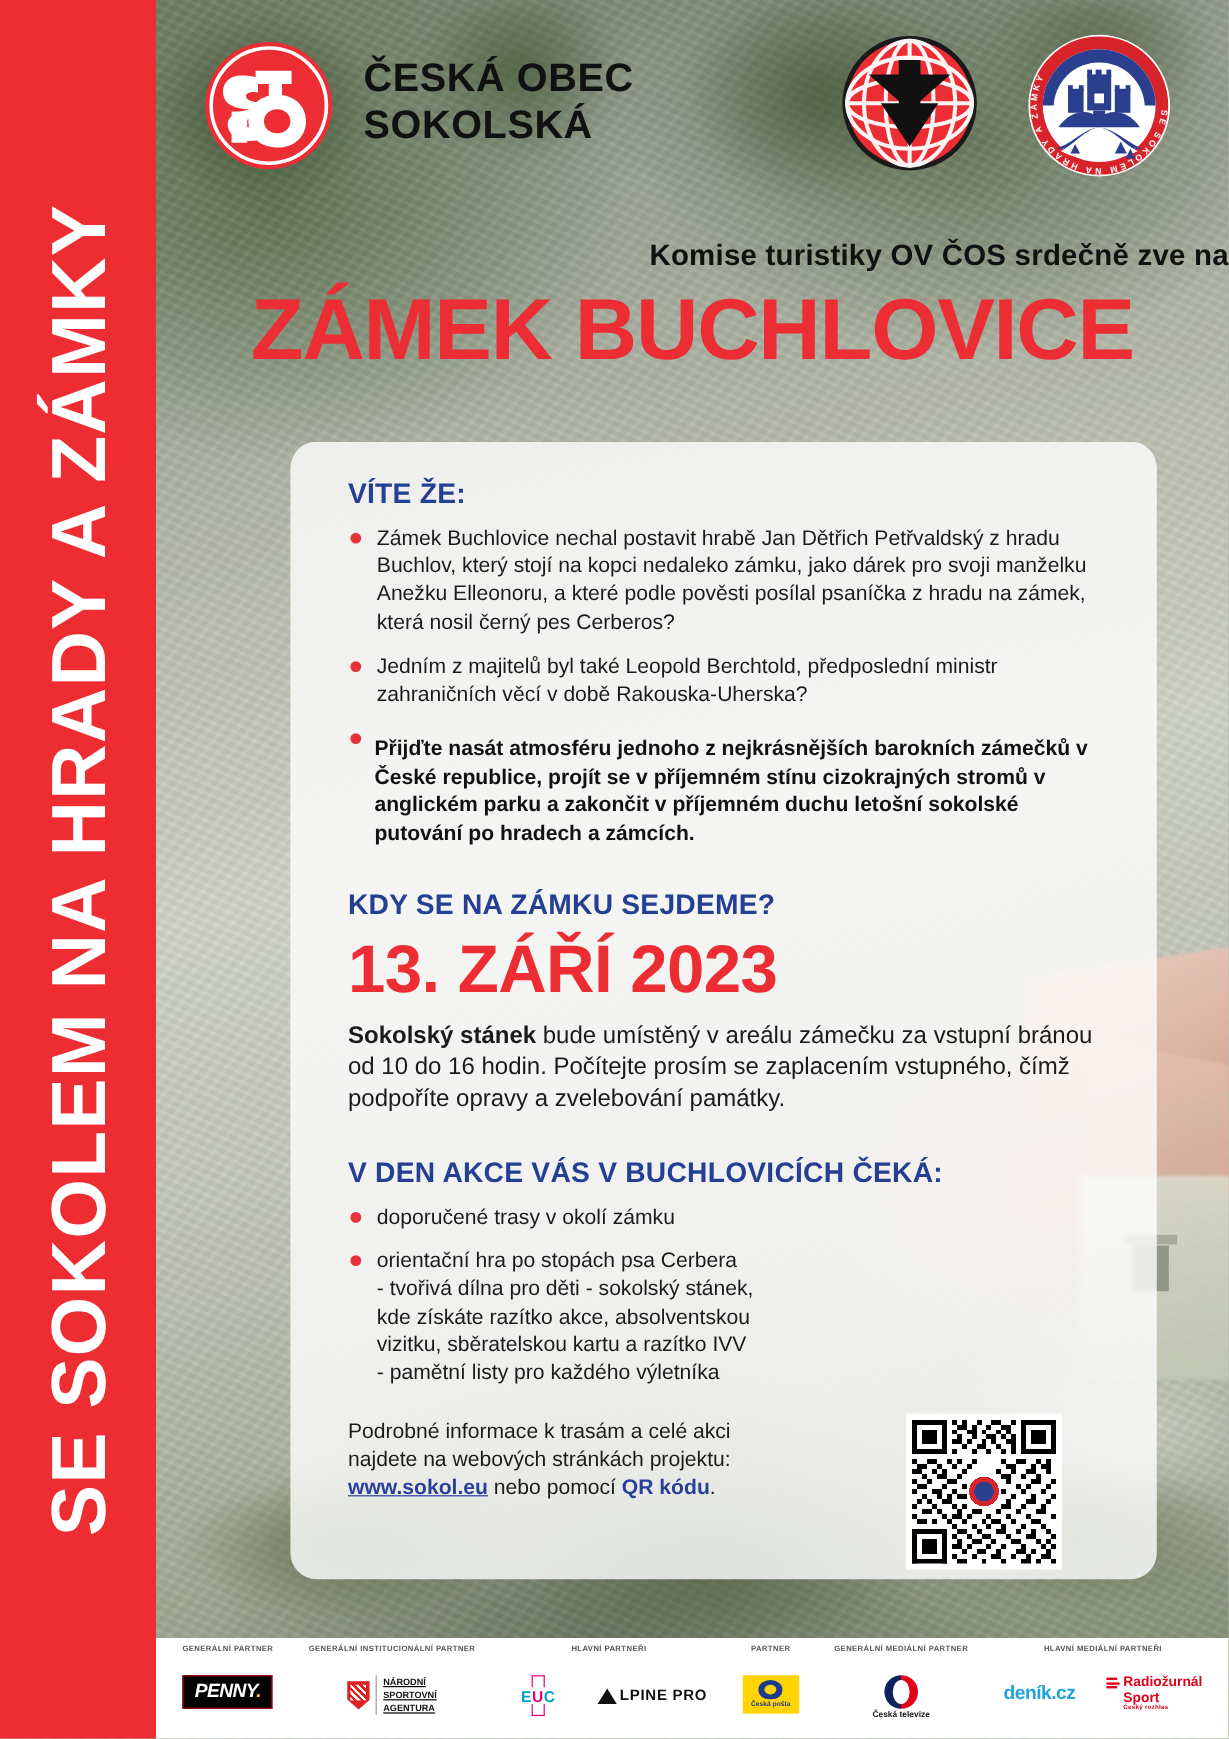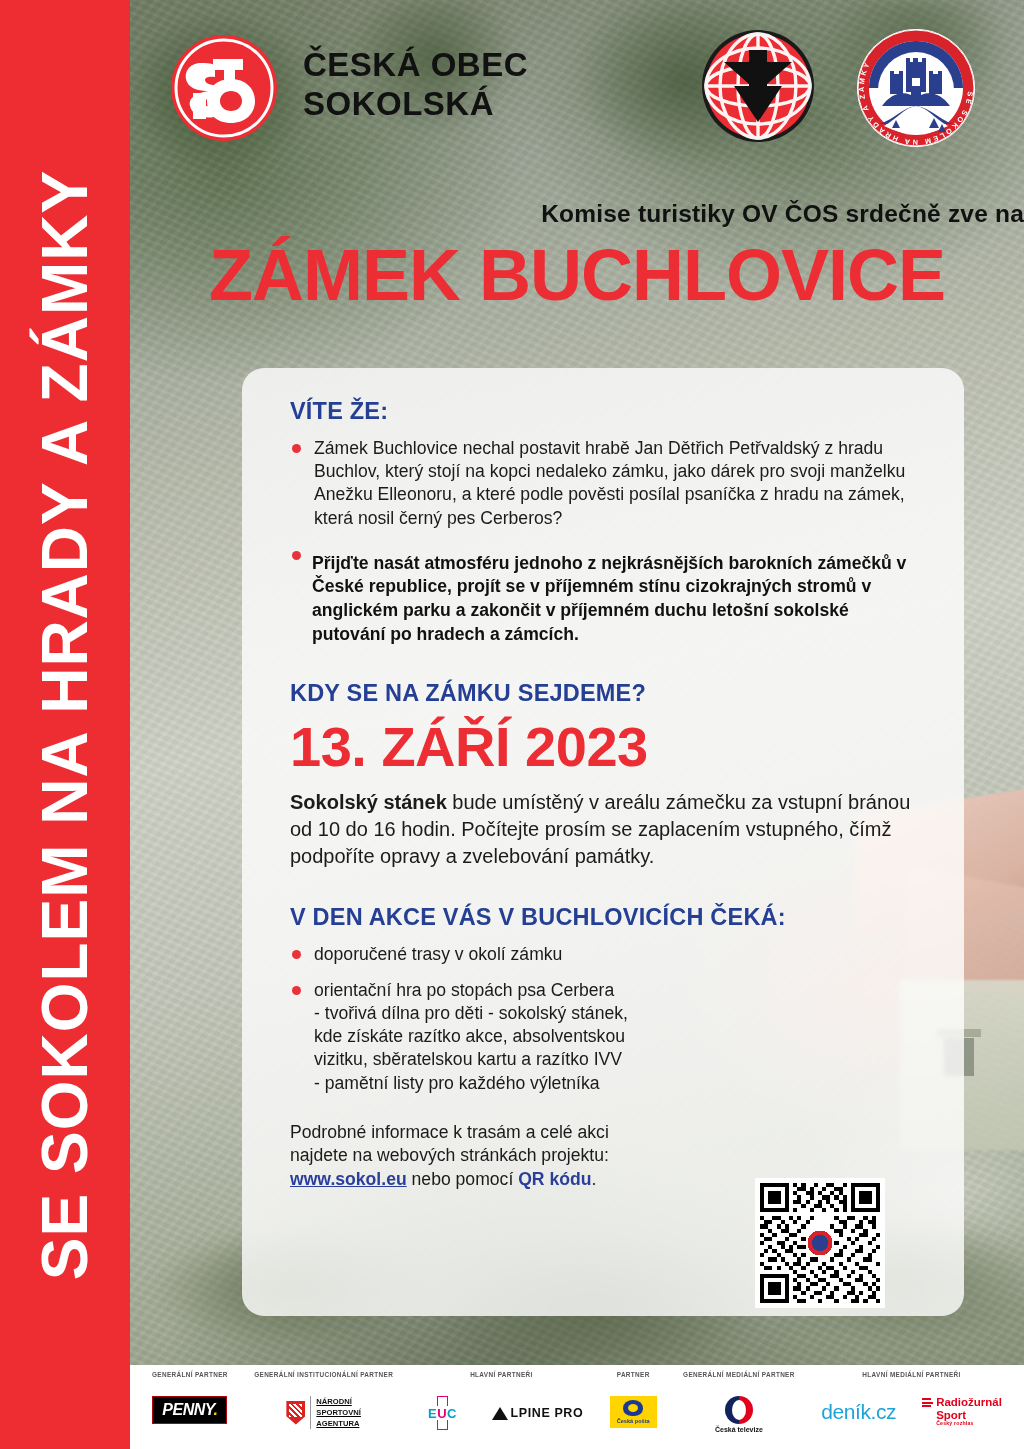--- a/index.html
+++ b/index.html
@@ -203,21 +203,21 @@
   .alp-tri{width:0;height:0;border-left:8px solid transparent;border-right:8px solid transparent;border-bottom:13px solid #111;}
   .logo-post{background:#ffd400;padding:4px 7px;display:flex;flex-direction:column;align-items:center;}
   .post-horn{width:20px;height:16px;background:#1b3a8f;border-radius:50% 50% 45% 45%;position:relative;}
   .post-horn::after{content:"";position:absolute;left:5px;top:4px;width:10px;height:8px;background:#ffd400;border-radius:50%;}
   .post-txt{font-size:5.6px;font-weight:bold;color:#1b3a8f;margin-top:2px;}
   .logo-ct{display:flex;flex-direction:column;align-items:center;}
   .ct-mark{width:28px;height:28px;border-radius:50%;background:
      linear-gradient(90deg,#11235e 0 50%,#e2001a 50% 100%);position:relative;}
   .ct-mark::after{content:"";position:absolute;left:7px;top:4px;width:14px;height:20px;background:#fff;border-radius:50%;}
   .ct-txt{font-size:7px;font-weight:bold;color:#111;margin-top:2px;}
-  .logo-denik{font-size:21px;font-weight:normal;color:#1ea3db;letter-spacing:-.4px;}
+  .logo-denik{font-size:16px;font-weight:bold;color:#1ea3db;letter-spacing:-.4px;}
   .logo-radio{display:flex;align-items:flex-start;gap:3px;}
   .radio-bars{display:flex;flex-direction:column;gap:1.5px;margin-top:2px;}
   .radio-bars i{display:block;background:#e2001a;height:2px;}
   .radio-bars i:nth-child(1){width:9px;}
   .radio-bars i:nth-child(2){width:11px;}
   .radio-bars i:nth-child(3){width:9px;}
   .radio-txt{line-height:1.1;}
   .radio-txt .r1{font-size:11.5px;font-weight:bold;color:#e2001a;}
   .radio-txt .r2{font-size:11.5px;font-weight:bold;color:#e2001a;}
   .radio-txt .r3{font-size:5.2px;font-weight:bold;color:#e2001a;letter-spacing:.2px;}
@@ -327,20 +327,24 @@
   <div class="maintitle" style="left:130px;">ZÁMEK BUCHLOVICE</div>
 
   <div class="card">
     <div class="card-inner">
 
       <h2 class="sect">VÍTE ŽE:</h2>
       <ul class="facts">
         <li>
           <span class="dot"></span>
           <span>Zámek Buchlovice nechal postavit hrabě Jan Dětřich Petřvaldský z hradu Buchlov, který stojí na kopci nedaleko zámku, jako dárek pro svoji manželku Anežku Elleonoru, a které podle pověsti posílal psaníčka z hradu na zámek, která nosil černý pes Cerberos?</span>
+        </li>
+        <li>
+          <span class="dot"></span>
+          <span>Jedním z majitelů byl také Leopold Berchtold, předposlední ministr zahraničních věcí v době Rakouska-Uherska?</span>
         </li>
         <li>
           <span class="dot"></span>
         </li>
       </ul>
 
       <p class="lead">Přijďte nasát atmosféru jednoho z nejkrásnějších barokních zámečků v České republice, projít se v příjemném stínu cizokrajných stromů v anglickém parku a zakončit v příjemném duchu letošní sokolské putování po hradech a zámcích.</p>
 
       <div class="block-kdy">
         <h2 class="sect">KDY SE NA ZÁMKU SEJDEME?</h2>

